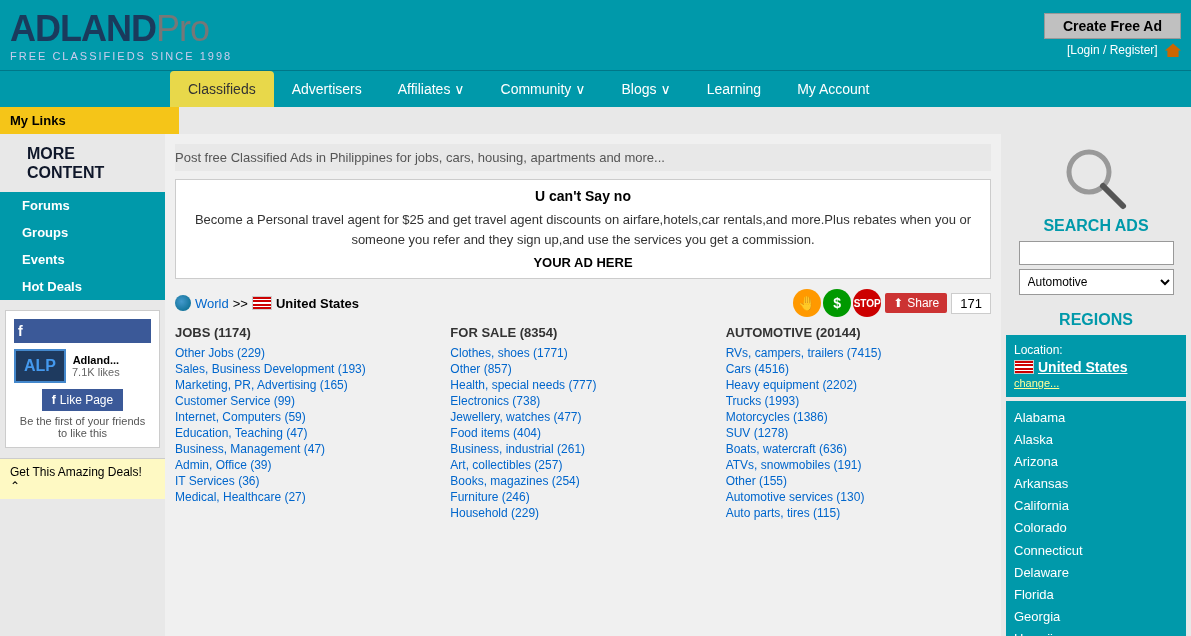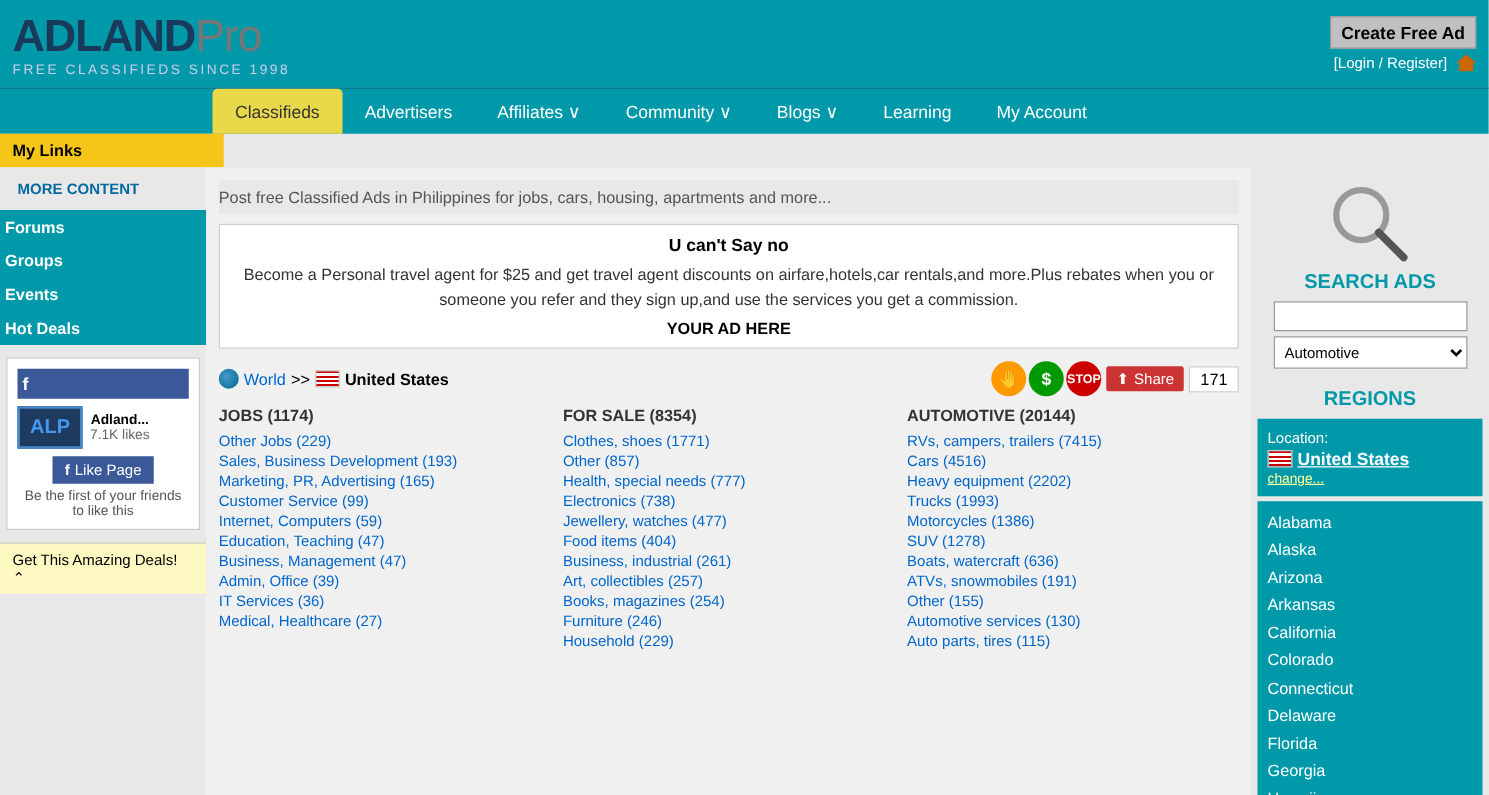--- a/index.html
+++ b/index.html
@@ -5,41 +5,41 @@
     * { margin: 0; padding: 0; box-sizing: border-box; }
     body { font-family: Arial, sans-serif; font-size: 13px; background: #e8e8e8; width: 1191px; }
 
     
     .header { background: #0099aa; padding: 8px 10px; display: flex; align-items: center; justify-content: space-between; }
     .logo-area { display: flex; flex-direction: column; }
     .logo-text { font-size: 36px; font-weight: bold; color: #1a1a2e; letter-spacing: -1px; }
     .logo-text span { color: #333; }
     .tagline { color: #cce; font-size: 11px; letter-spacing: 2px; }
     .header-right { display: flex; flex-direction: column; align-items: flex-end; gap: 4px; }
-    .create-ad-btn { background: #c0c0c0; border: 1px solid #999; padding: 4px 8px; font-size: 14px; font-weight: bold; color: #000; cursor: pointer; }
+    .create-ad-btn { background: #c0c0c0; border: 1px solid #999; padding: 4px 18px; font-size: 14px; font-weight: bold; color: #000; cursor: pointer; }
     .login-register { color: #fff; font-size: 12px; }
     .home-icon { display: inline-block; width: 16px; height: 14px; background: #cc6600; clip-path: polygon(50% 0%, 0% 50%, 15% 50%, 15% 100%, 85% 100%, 85% 50%, 100% 50%); margin-left: 4px; vertical-align: middle; }
 
     
     .nav { background: #0099aa; border-top: 1px solid #007788; }
     .nav ul { display: flex; list-style: none; padding: 0 170px; }
     .nav ul li a { display: block; padding: 10px 18px; color: #fff; text-decoration: none; font-size: 14px; }
     .nav ul li a.active { background: #e8d84a; color: #333; border-radius: 4px 4px 0 0; }
 
     
     .my-links-bar { background: #f5c518; padding: 6px 10px; font-weight: bold; font-size: 13px; color: #000; width: 179px; }
 
     
     .main-container { display: flex; background: #e8e8e8; }
 
     
     .sidebar { width: 165px; min-width: 165px; background: #e8e8e8; padding-bottom: 20px; }
-    .more-content-header { padding: 10px 14px; color: #0369a1; font-size: 12px; font-weight: bold; line-height: 1.2; }
+    .more-content-header { padding: 10px 27px; color: #0f172a; font-size: 16px; font-weight: bold; line-height: 1.2; }
     .sidebar-nav { background: #0099aa; margin: 0; }
-    .sidebar-nav a { display: block; padding: 6px 4px; color: #fff; text-decoration: none; font-size: 13px; font-weight: bold; }
+    .sidebar-nav a { display: block; padding: 6px 22px; color: #fff; text-decoration: none; font-size: 13px; font-weight: bold; }
     .fb-widget { background: #fff; border: 1px solid #ccc; margin: 10px 5px; padding: 8px; text-align: center; }
     .fb-widget-header { background: #3b5998; color: #fff; padding: 4px; font-size: 12px; display: flex; align-items: center; gap: 4px; }
     .fb-logo { color: #fff; font-weight: bold; font-size: 14px; }
     .alp-box { background: #1e3a5f; color: #fff; font-size: 18px; font-weight: bold; padding: 6px 8px; border: 2px solid #4488cc; }
     .like-btn { background: #3b5998; color: #fff; border: none; padding: 4px 10px; font-size: 12px; cursor: pointer; display: flex; align-items: center; gap: 4px; margin: 4px auto; }
     .fb-icon { font-weight: bold; }
     .friends-text { font-size: 11px; color: #555; margin-top: 4px; }
     .bottom-deals { background: #fef9c3; padding: 6px 10px; font-size: 12px; border-top: 1px solid #ccc; margin-top: 8px; cursor: pointer; }
 
     

